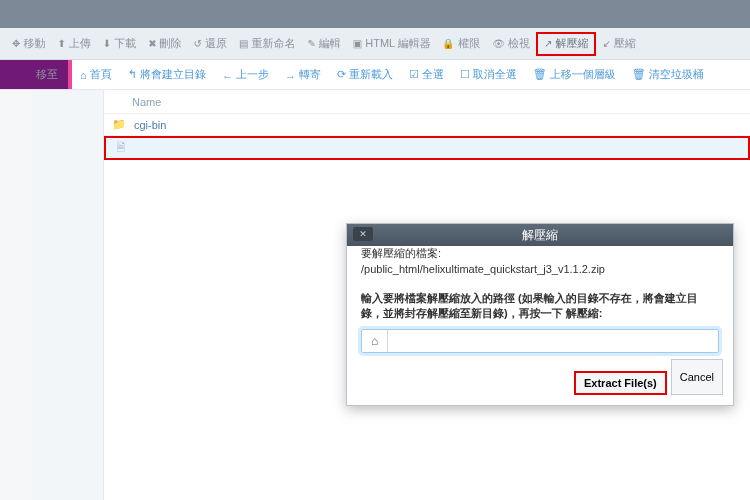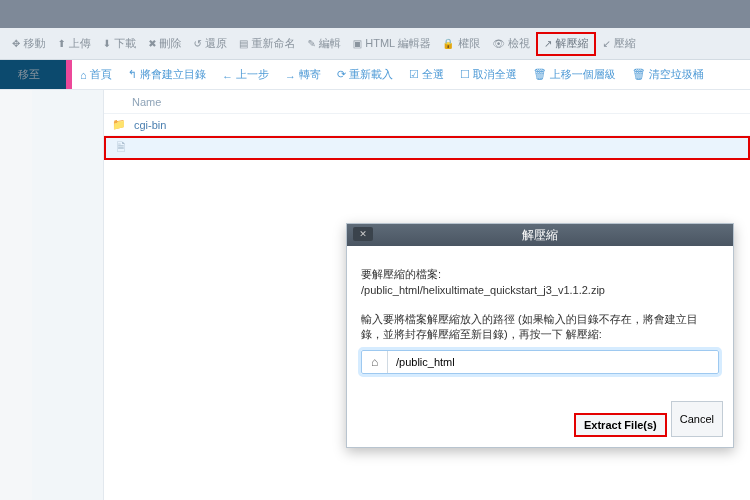--- a/index.html
+++ b/index.html
@@ -3,37 +3,37 @@
 <meta charset="utf-8">
 <style>
 * { margin: 0; padding: 0; box-sizing: border-box; font-family: Arial, "Microsoft JhengHei", sans-serif; }
 body { width: 750px; height: 500px; background: #f5f7f9; overflow: hidden; position: relative; }
 .topbar { height: 28px; background: #7e8998; }
 .toolbar { height: 32px; background: #e9eef3; border-bottom: 1px solid #d3dbe2; display: flex; align-items: center; padding: 0 6px; font-size: 11px; color: #8a949e; }
 .toolbar .btn { display: flex; align-items: center; gap: 3px; padding: 0 6px; height: 24px; cursor: default; white-space: nowrap; }
 .toolbar .btn .ic { font-size: 10px; }
 .btn-extract { border: 2px solid #e30000; color: #6f7a85; }
 .secondbar { height: 30px; background: #fff; display: flex; align-items: center; font-size: 11px; color: #4e9ad6; border-bottom: 1px solid #e2e8ee; }
-.moveto { width: 72px; text-align: right; padding-right: 26px; color: #8a949e; background: #0c4a6e; height: 100%; display: flex; align-items: center; justify-content: flex-end; border-right: 6px solid #ec4899; }
+.moveto { width: 72px; text-align: right; padding-right: 10px; color: #8a949e; background: #701a75; height: 100%; display: flex; align-items: center; justify-content: flex-end; border-right: 4px solid #ec4899; }
 .secondbar .lnk { display: flex; align-items: center; gap: 3px; padding: 0 8px; height: 100%; cursor: pointer; }
 .main { display: flex; height: calc(500px - 28px - 32px - 30px); margin-left: 32px; }
 .sidebar { width: 72px; background: #f2f6f9; border-right: 1px solid #e2e8ee; }
 .files { flex: 1; background: #fff; }
 .files-head { height: 24px; display: flex; align-items: center; font-size: 11px; color: #8fa4b8; padding-left: 28px; border-bottom: 1px solid #eef2f6; }
 .row { height: 22px; display: flex; align-items: center; font-size: 11px; color: #4a7fb0; padding-left: 8px; gap: 8px; border-bottom: 1px solid #f3f6f9; cursor: pointer; }
 .row .ficon { width: 14px; text-align: center; font-size: 11px; }
 .row.folder .ficon { color: #c9a14a; }
 .row.file .ficon { color: #9bb0c4; }
 .row.selected { background: #eaf4fd; border: 2px solid #e30000; height: 24px; }
 .modal-wrap { position: absolute; left: 346px; top: 223px; width: 388px; background: #fff; border: 1px solid #b8c4cf; box-shadow: 0 4px 12px rgba(0,0,0,0.25); }
 .modal-head { height: 22px; background: linear-gradient(#5e6b78,#4a5562); color: #fff; font-size: 12px; display: flex; align-items: center; justify-content: center; position: relative; }
 .modal-close { position: absolute; left: 6px; top: 3px; width: 20px; height: 14px; background: #3a434c; color: #ccc; font-size: 9px; display: flex; align-items: center; justify-content: center; border-radius: 2px; cursor: pointer; }
-.modal-body { padding: 21px 14px; font-size: 11px; color: #333; }
+.modal-body { padding: 0 14px; font-size: 11px; color: #333; }
 .modal-body p { margin-bottom: 2px; }
-.modal-body .gap { margin-top: 16px; }
+.modal-body .gap { margin-top: 16px; font-weight: bold; }
 .input-row { margin-top: 8px; display: flex; align-items: center; border: 1px solid #9ec9f0; border-radius: 2px; background: #fff; outline: 3px solid #d6ecff; }
 .input-row .home { width: 26px; text-align: center; color: #666; font-size: 12px; border-right: 1px solid #d0dae3; padding: 4px 0; }
 .input-row input { flex: 1; border: none; outline: none; padding: 4px 8px; font-size: 11px; background: transparent; }
 .modal-foot { display: flex; justify-content: flex-end; gap: 4px; padding: 6px 10px 10px; }
 .modal-foot button { font-size: 11px; padding: 4px 8px; background: #f4f6f8; border: 1px solid #c2ccd5; cursor: pointer; }
 .modal-foot .primary { border: 2px solid #e30000; font-weight: bold; margin-top: 12px; }
 </style>
 </head>
 <body>
 
@@ -148,20 +148,19 @@
   <div class="modal-head">
     <div class="modal-close">✕</div>
     <span>解壓縮</span>
   </div>
   <div class="modal-body">
     <p>要解壓縮的檔案:</p>
     <p>/public_html/helixultimate_quickstart_j3_v1.1.2.zip</p>
     <p class="gap">輸入要將檔案解壓縮放入的路徑 (如果輸入的目錄不存在，將會建立目錄，並將封存解壓縮至新目錄)，再按一下 解壓縮:</p>
     <div class="input-row">
       <div class="home">⌂</div>
-      <input type="text" value="/public_html" style="">
     </div>
   </div>
   <div class="modal-foot">
     <button class="primary">Extract File(s)</button>
     <button>Cancel</button>
   </div>
 </div>
 
 </body></html>

